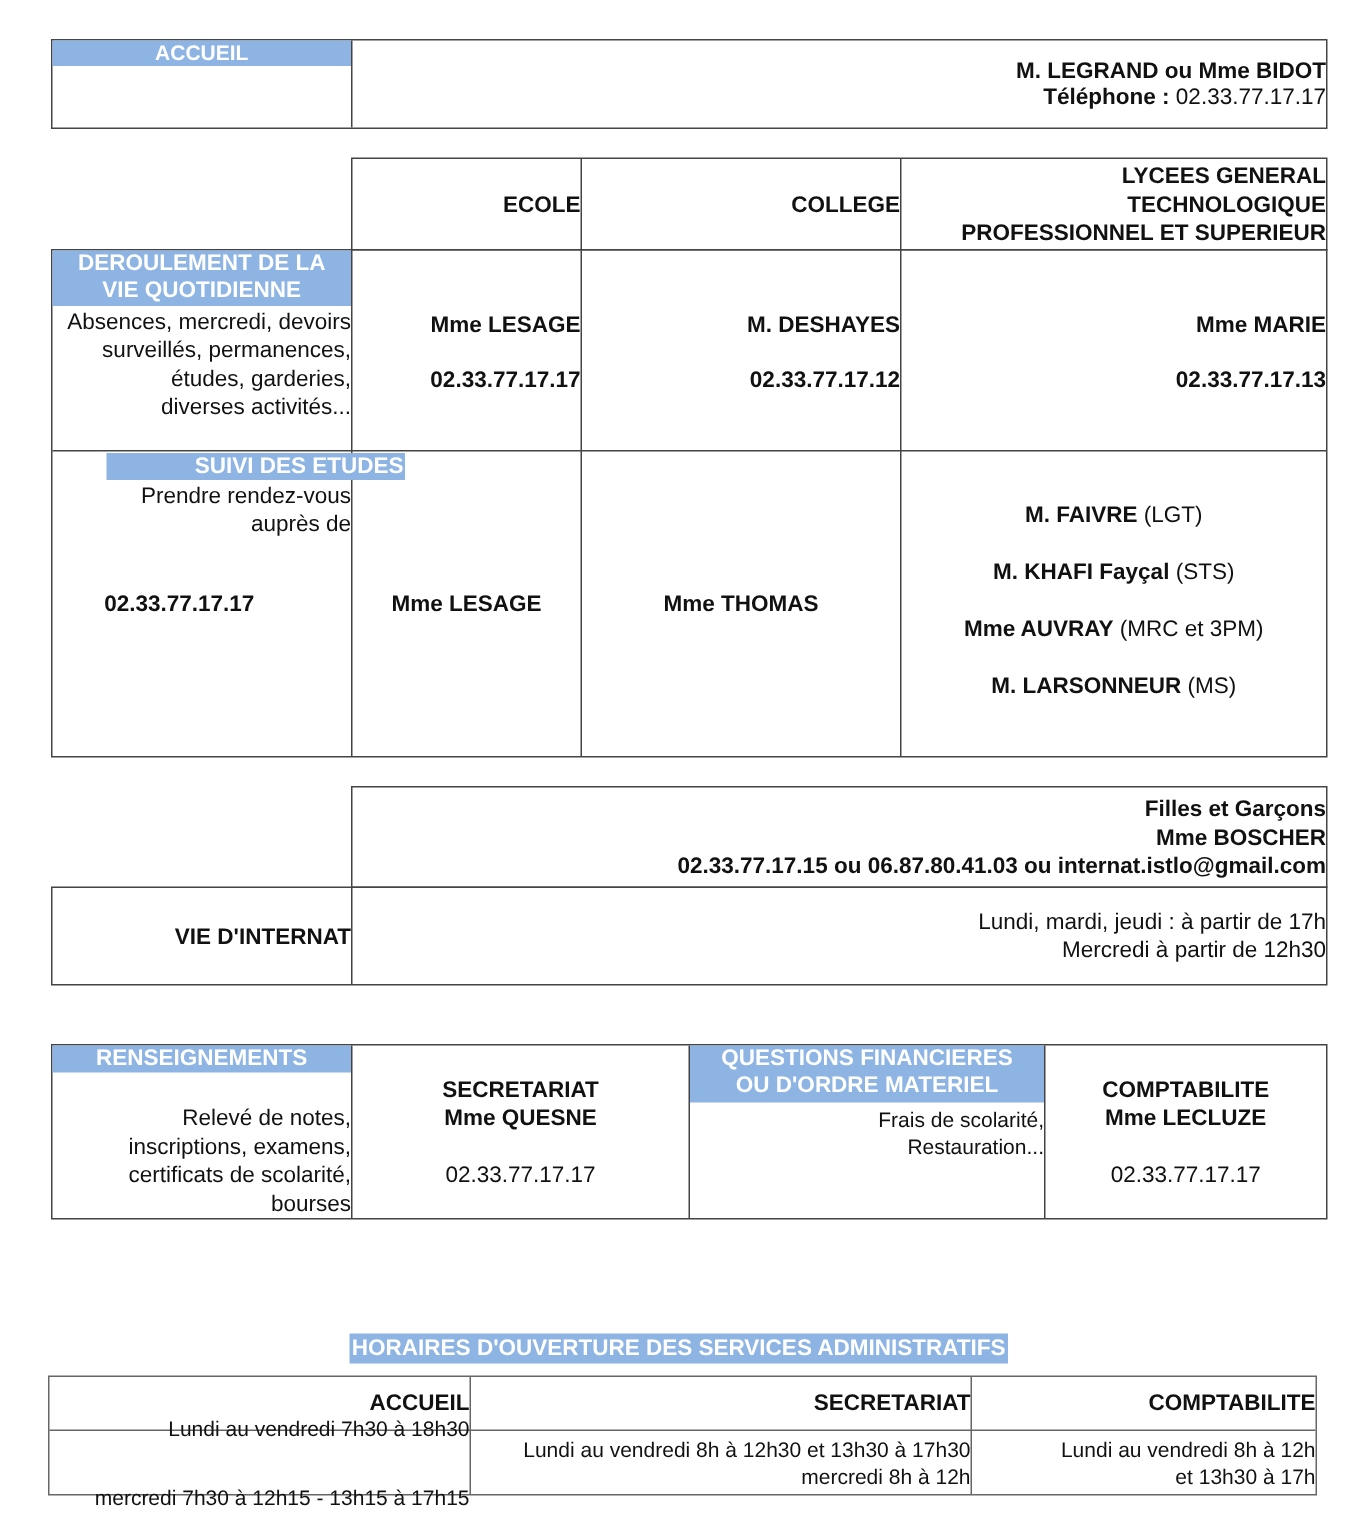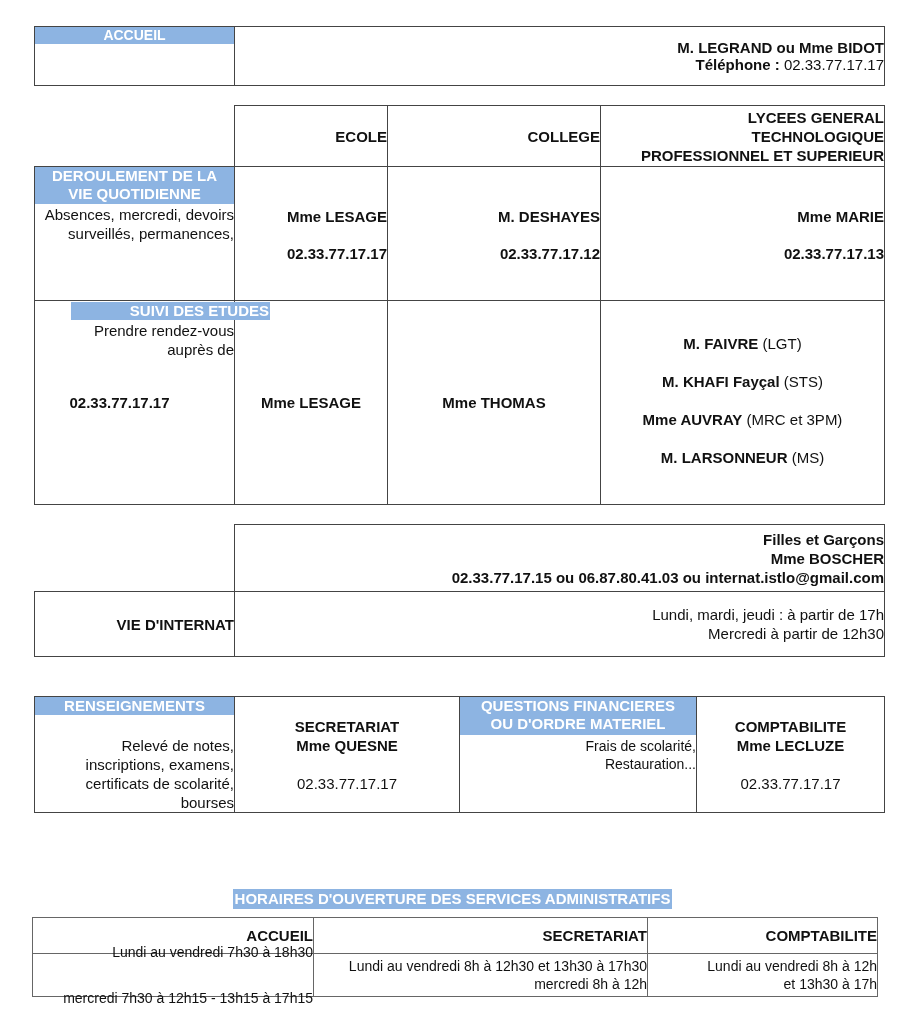--- a/index.html
+++ b/index.html
@@ -43,20 +43,22 @@
   <p>PROFESSIONNEL ET SUPERIEUR</p>
 </div>
 
 <div class="abs bar" style="left:35px;top:167px;width:199px;height:37px;line-height:18px;font-size:15px;">
   <p>DEROULEMENT DE LA</p>
   <p>VIE QUOTIDIENNE</p>
 </div>
 <div class="abs right t15 lh" style="left:35px;top:205px;width:199px;">
   <p>Absences, mercredi, devoirs</p>
   <p>surveillés, permanences,</p>
+  <p>études, garderies,</p>
+  <p>diverses activités...</p>
 </div>
 <div class="abs center b t15" style="left:235px;top:195px;width:152px;height:80px;">
   <p style="margin-bottom:20px;">Mme LESAGE</p>
   <p>02.33.77.17.17</p>
 </div>
 <div class="abs center b t15" style="left:388px;top:195px;width:212px;height:80px;">
   <p style="margin-bottom:20px;">M. DESHAYES</p>
   <p>02.33.77.17.12</p>
 </div>
 <div class="abs center b t15" style="left:601px;top:195px;width:283px;height:80px;">

